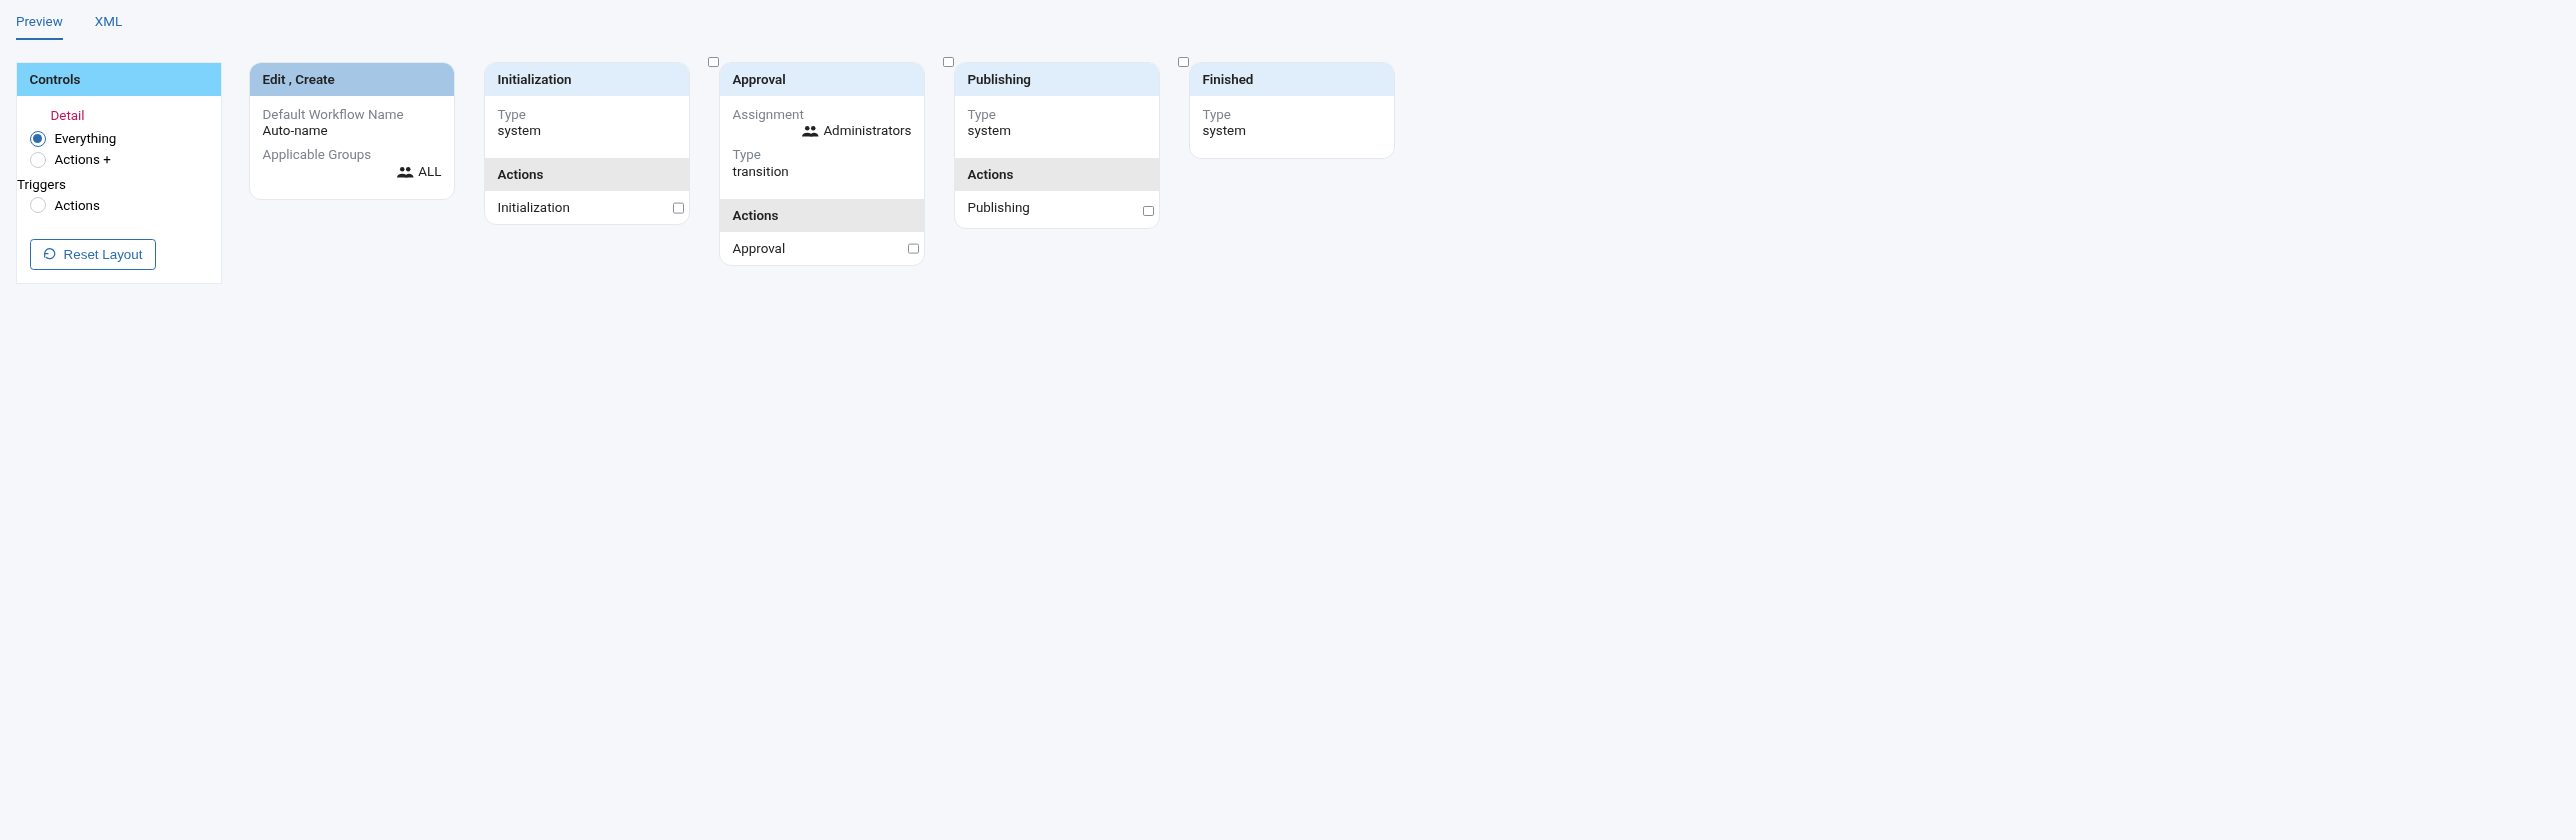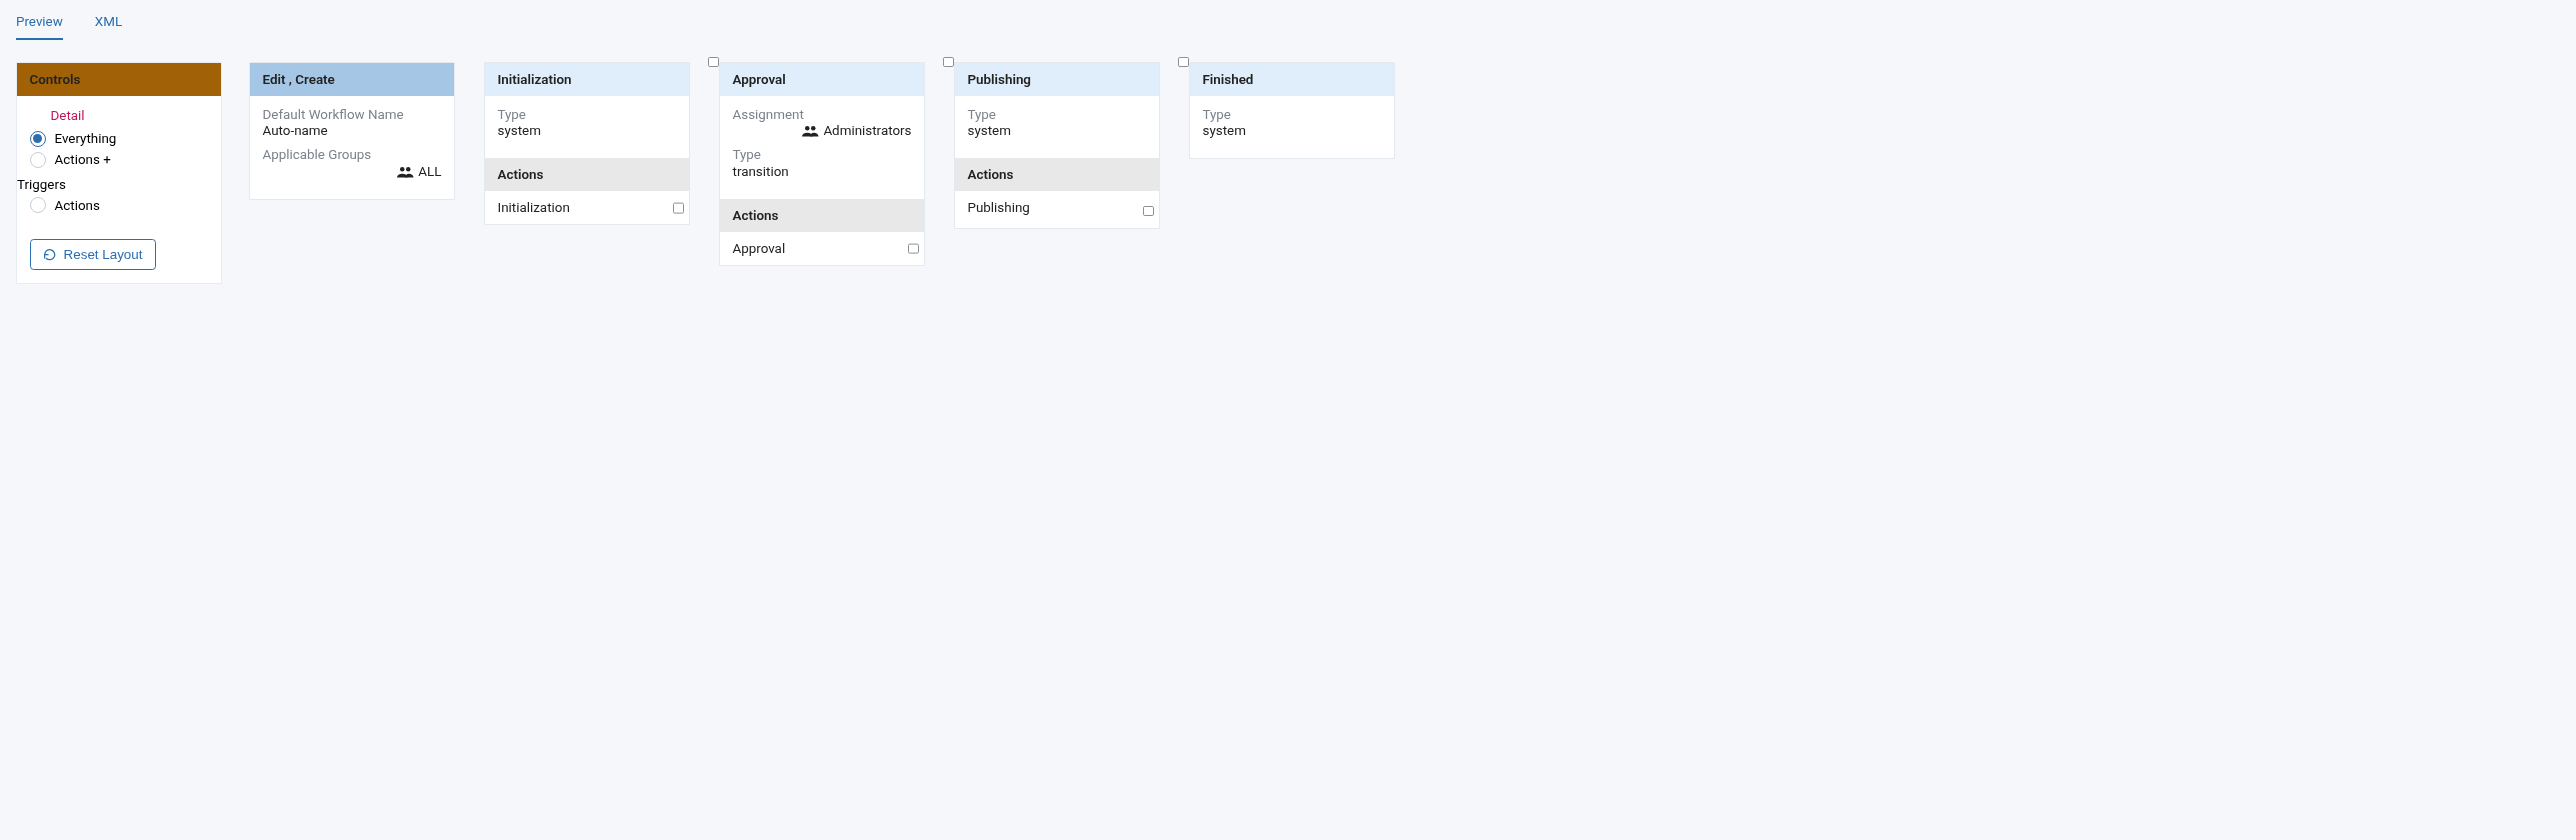--- a/index.html
+++ b/index.html
@@ -33,21 +33,21 @@
     gap: 27px;
     align-items: flex-start;
   }
   .controls-panel {
     background: #fff;
     border: 0.9px solid #e7ecf2;
     width: 206px;
     flex-shrink: 0;
   }
   .controls-header {
-    background: #a16207;
+    background: #7dd3fc;
     padding: 9px 12.5px;
     font-weight: 600;
     color: #222;
   }
   .controls-body {
     padding: 12.5px;
   }
   .detail-label {
     color: #be185d;
     margin-bottom: 7.2px;
@@ -85,21 +85,21 @@
   }
   .wrap2 { margin-left: -12.5px; width: 100%; }
   .reset-btn {
     margin-top: 20px;
     border: 0.9px solid #2a6db0;
     background: #fff;
     color: #2a6db0;
     padding: 7.2px 12.5px;
     border-radius: 3.6px;
     display: inline-flex;
-    align-items: center;
+    align-items: flex-start;
     gap: 7.2px;
     cursor: pointer;
     font-size: 13.4px;
   }
   .reset-btn svg { width: 13.4px; height: 13.4px; }
   .steps-area { flex: 1; }
   .steps-title {
     font-size: 18px;
     font-weight: 600;
     color: #222;
@@ -111,21 +111,21 @@
     align-items: flex-start;
   }
   .card-wrap {
     position: relative;
     width: 206px;
     flex-shrink: 0;
   }
   .card {
     background: #fff;
     border: 0.9px solid #e4e9ef;
-    border-radius: 1px;
+    border-radius: 12px;
     overflow: hidden;
   }
   .card-header {
     background: #dfeefa;
     padding: 9px 12.5px;
     font-weight: 600;
     color: #222;
   }
   .card-header.selected {
     background: #a5c6e5;

